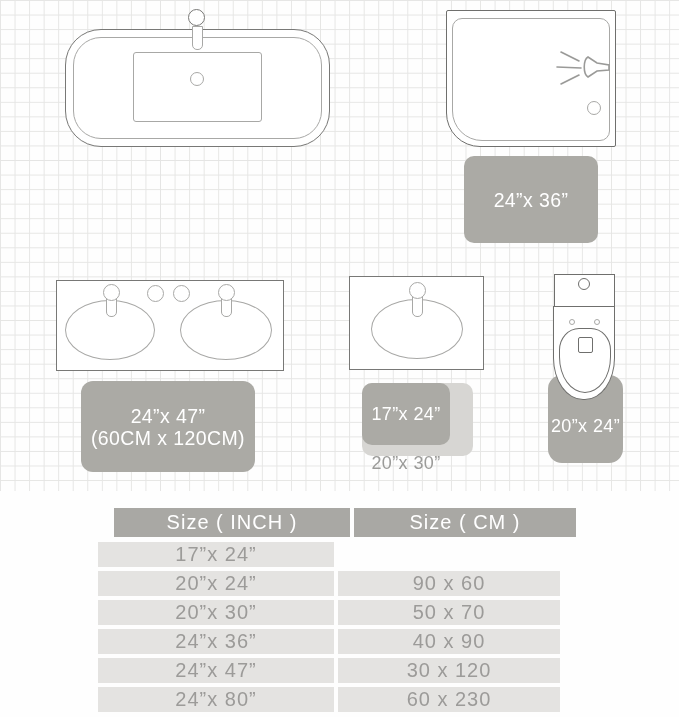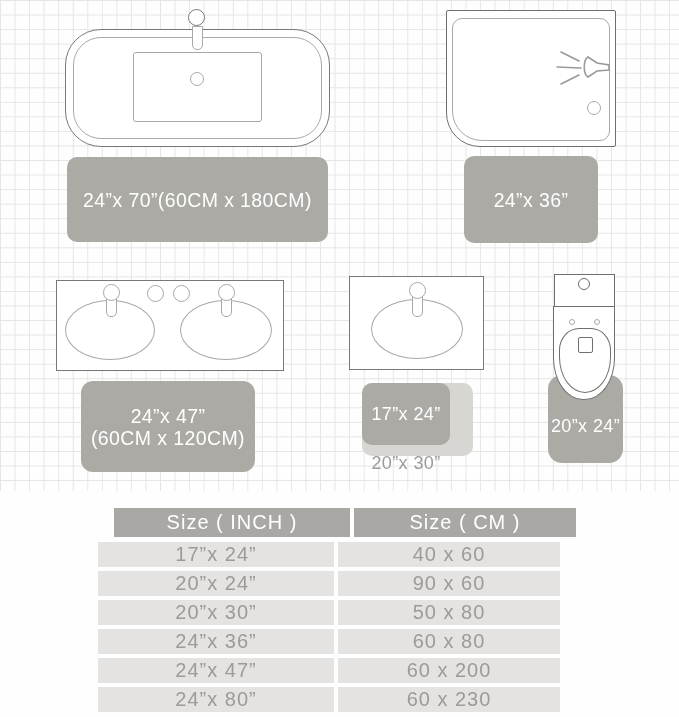--- a/index.html
+++ b/index.html
@@ -52,23 +52,20 @@
   <div class="abs grid-bg"></div>
 
   <div class="abs ln-dark" style="left:65px;top:29px;width:265px;height:118px;border-radius:36px;">
     <div class="abs ln-light" style="left:7px;top:7px;width:249px;height:102px;border-radius:28px;"></div>
     <div class="abs ln-light" style="left:67px;top:22px;width:129px;height:70px;border-radius:3px;"></div>
     <div class="abs ln-light circle" style="left:124px;top:42px;width:14px;height:14px;"></div>
   </div>
   <div class="abs ln-light" style="left:192px;top:26px;width:11px;height:24px;border-radius:0 0 5px 5px;background:#fff;"></div>
   <div class="abs ln-dark circle" style="left:188px;top:9px;width:17px;height:17px;"></div>
 
-  <div class="abs rug rug-lg" style="left:67px;top:157px;width:261px;height:85px;">
-    <span>24”x 70”(60CM x 180CM)</span>
-  </div>
 
   <div class="abs ln-mid" style="left:446px;top:10px;width:170px;height:137px;border-radius:2px 2px 2px 34px;">
     <div class="abs ln-light" style="left:5px;top:7px;width:158px;height:123px;border-radius:10px 10px 10px 30px;"></div>
     <div class="abs ln-light circle" style="left:140px;top:90px;width:14px;height:14px;"></div>
     <svg class="abs" style="left:104px;top:34px;" width="62" height="45" viewBox="0 0 62 45">
       <g stroke="#9a9a98" stroke-width="1.6" fill="none" stroke-linecap="round">
         <line x1="10" y1="7" x2="28" y2="16"></line>
         <line x1="6" y1="22" x2="30" y2="23"></line>
         <line x1="10" y1="39" x2="28" y2="30"></line>
         <path d="M37 12 C32 15 32 29 37 32 L46 26 L58 25 L58 20 L46 18 Z" fill="#fff"></path>
@@ -120,37 +117,36 @@
   <div class="abs ln-mid" style="left:578px;top:337px;width:15px;height:16px;border-radius:2px;"></div>
 
   <div class="abs size-table">
     <div class="t-row t-head">
       <div class="t-cell c1">Size ( INCH )</div>
       <div class="t-cell c2">Size ( CM )</div>
     </div>
     <div class="t-body">
       <div class="t-row">
         <div class="t-cell c1">17”x 24”</div>
-        <div class="t-cell c2">40 x 60</div>
       </div>
       <div class="t-row">
         <div class="t-cell c1">20”x 24”</div>
         <div class="t-cell c2">90 x 60</div>
       </div>
       <div class="t-row">
         <div class="t-cell c1">20”x 30”</div>
-        <div class="t-cell c2">50 x 80</div>
+        <div class="t-cell c2">50 x 70</div>
       </div>
       <div class="t-row">
         <div class="t-cell c1">24”x 36”</div>
-        <div class="t-cell c2">60 x 80</div>
+        <div class="t-cell c2">40 x 90</div>
       </div>
       <div class="t-row">
         <div class="t-cell c1">24”x 47”</div>
-        <div class="t-cell c2">60 x 200</div>
+        <div class="t-cell c2">30 x 120</div>
       </div>
       <div class="t-row">
         <div class="t-cell c1">24”x 80”</div>
         <div class="t-cell c2">60 x 230</div>
       </div>
     </div>
   </div>
 
 </div>
 

